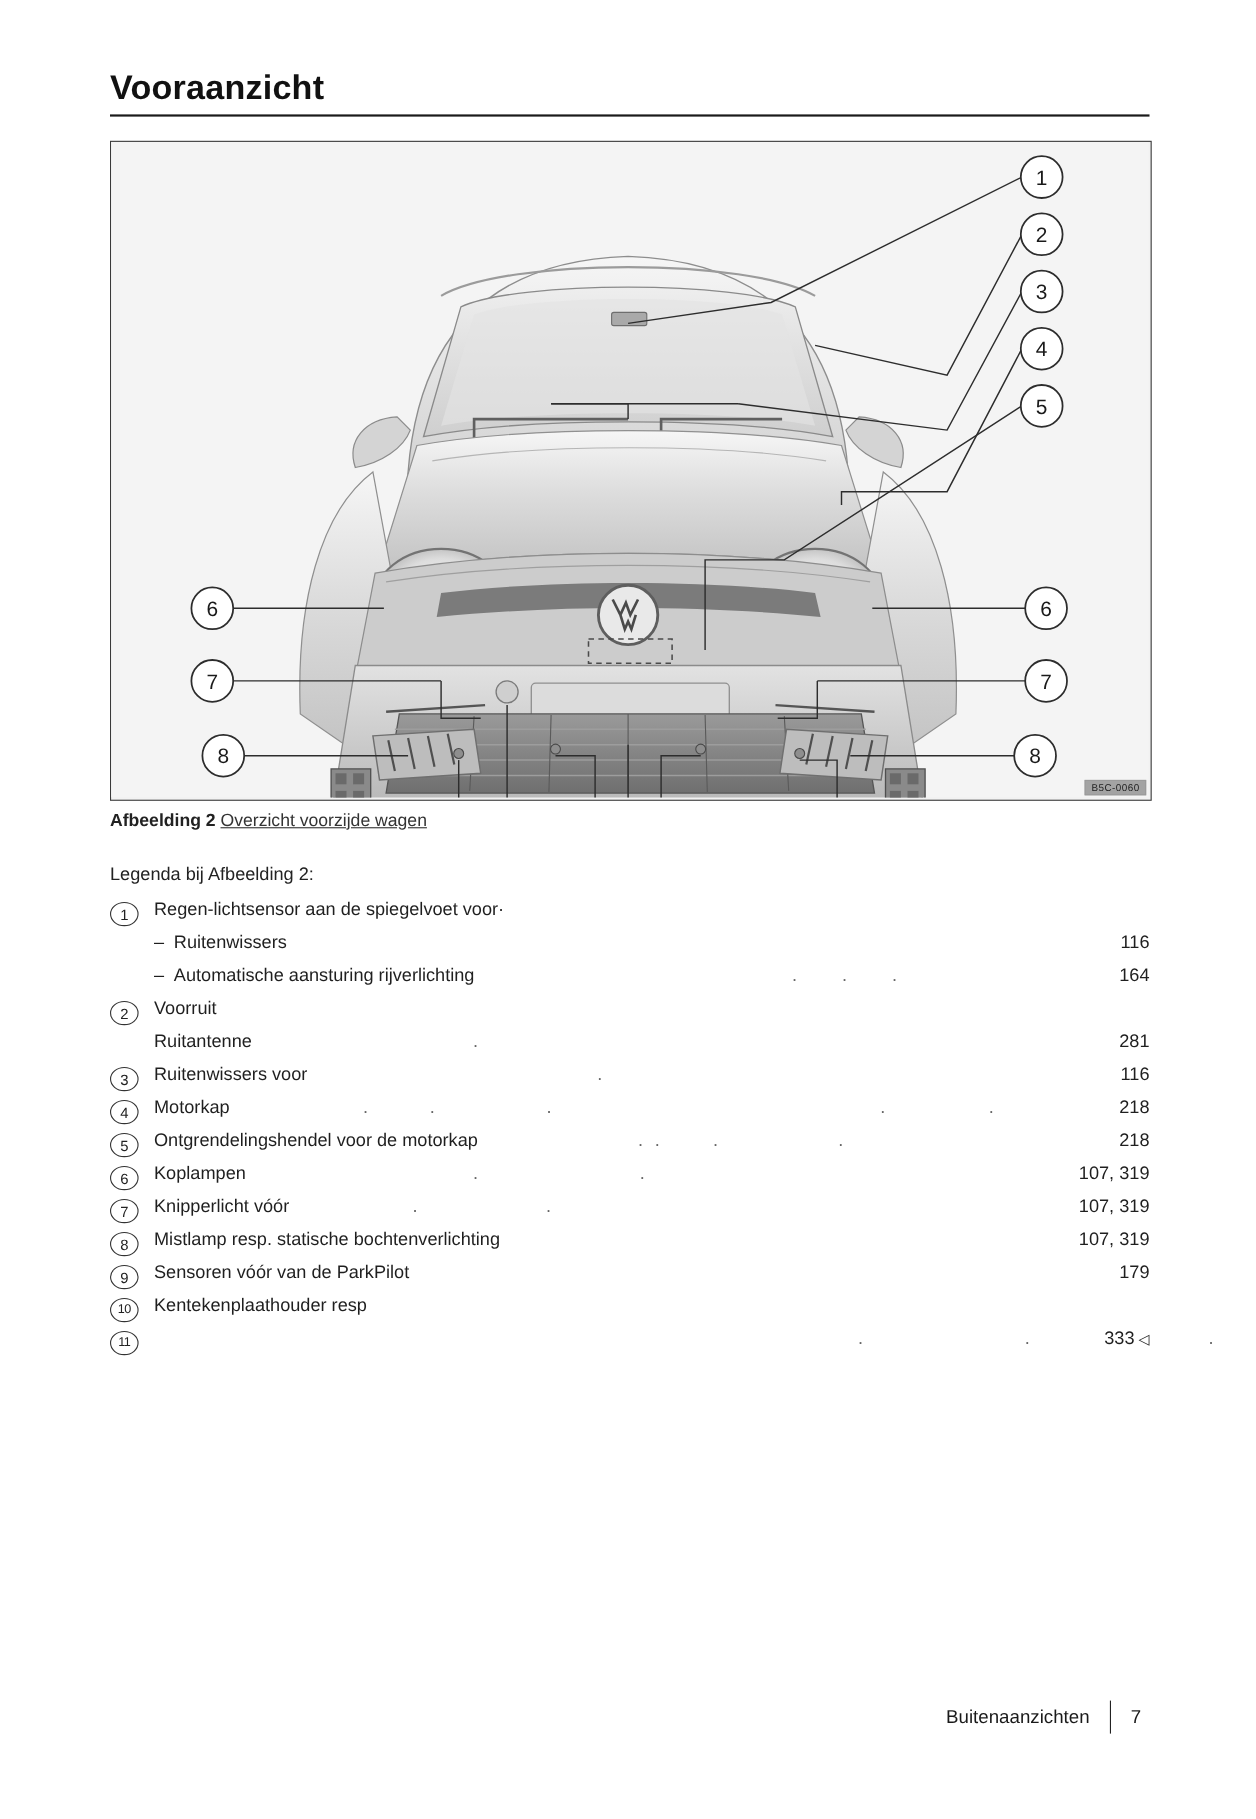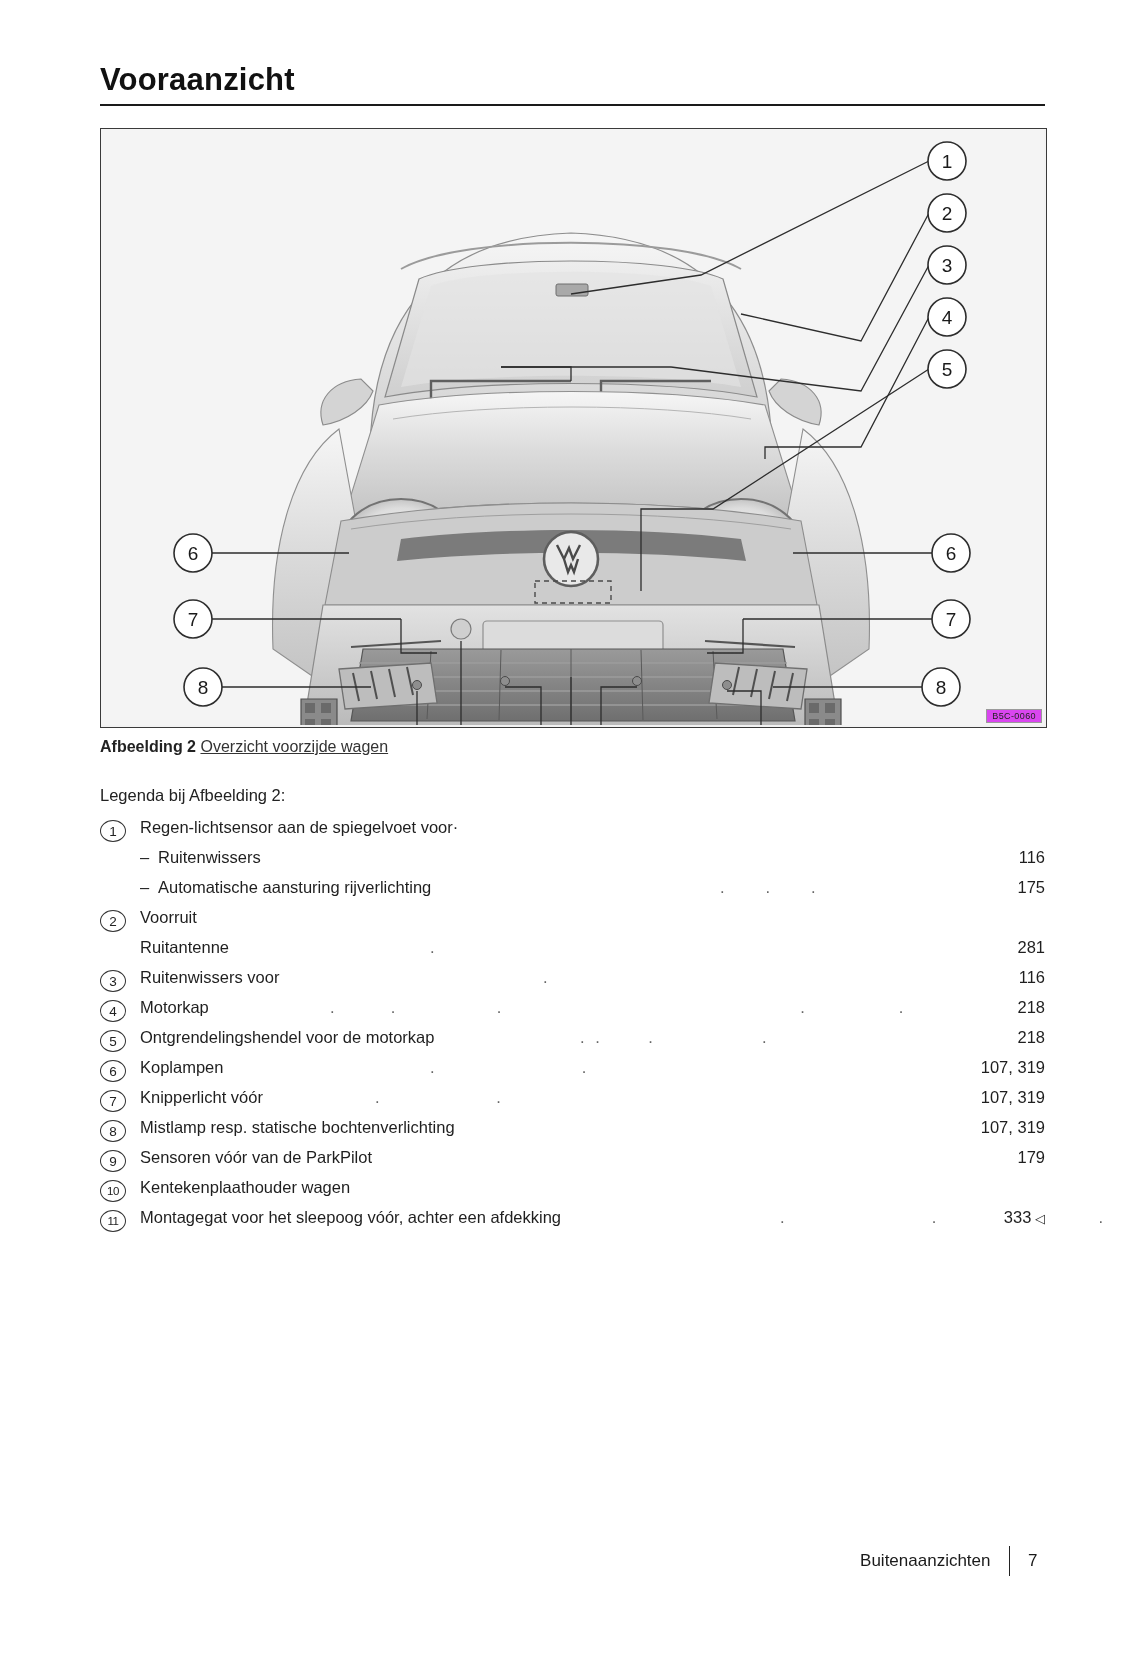--- a/index.html
+++ b/index.html
@@ -62,21 +62,21 @@
     overflow: hidden;
   }
   .figure svg { display: block; }
   .fig-code {
     position: absolute;
     right: 4px;
     bottom: 4px;
     font-size: 9px;
     letter-spacing: 0.4px;
     color: #222;
-    background: #d946ef;
+    background: #a3a3a3;
     border: 1px solid #9a9a9a;
     padding: 1px 5px;
     font-family: "Liberation Sans", sans-serif;
   }
 
   
   .caption {
     position: absolute;
     left: 100px;
     top: 738px;
@@ -424,21 +424,21 @@
     <div class="leg-row">
       <span class="leg-dash">–</span>
       <span class="leg-label sub">Ruitenwissers</span>
       <span class="leg-page">116</span>
     </div>
 
     <div class="leg-row">
       <span class="leg-dash">–</span>
       <span class="leg-label sub">Automatische aansturing rijverlichting</span>
       <span class="leg-dots" style="left:620px;">.&nbsp;&nbsp;&nbsp;&nbsp;&nbsp;.&nbsp;&nbsp;&nbsp;&nbsp;&nbsp;.</span>
-      <span class="leg-page">175</span>
+      <span class="leg-page">164</span>
     </div>
 
     <div class="leg-row">
       <span class="leg-num">2</span>
       <span class="leg-label">Voorruit</span>
       <span class="leg-page"></span>
     </div>
 
     <div class="leg-row">
       <span class="leg-label">Ruitantenne</span>
@@ -488,27 +488,26 @@
     </div>
 
     <div class="leg-row">
       <span class="leg-num">9</span>
       <span class="leg-label">Sensoren vóór van de ParkPilot</span>
       <span class="leg-page">179</span>
     </div>
 
     <div class="leg-row">
       <span class="leg-num wide">10</span>
-      <span class="leg-label">Kentekenplaathouder wagen</span>
+      <span class="leg-label">Kentekenplaathouder resp</span>
       <span class="leg-page"></span>
     </div>
 
     <div class="leg-row">
       <span class="leg-num wide">11</span>
-      <span class="leg-label">Montagegat voor het sleepoog vóór, achter een afdekking</span>
       <span class="leg-dots" style="left:680px;">.&nbsp;&nbsp;&nbsp;&nbsp;&nbsp;&nbsp;&nbsp;&nbsp;&nbsp;&nbsp;&nbsp;&nbsp;&nbsp;&nbsp;&nbsp;&nbsp;&nbsp;&nbsp;&nbsp;.&nbsp;&nbsp;&nbsp;&nbsp;&nbsp;&nbsp;&nbsp;&nbsp;&nbsp;&nbsp;&nbsp;&nbsp;&nbsp;&nbsp;&nbsp;&nbsp;&nbsp;&nbsp;&nbsp;&nbsp;&nbsp;.</span>
       <span class="leg-page arrow">333</span>
     </div>
 
   </div>
 
   <div class="footer">
     <span class="footer-label">Buitenaanzichten</span>
     <span class="footer-sep"></span>
     <span class="footer-page">7</span>

